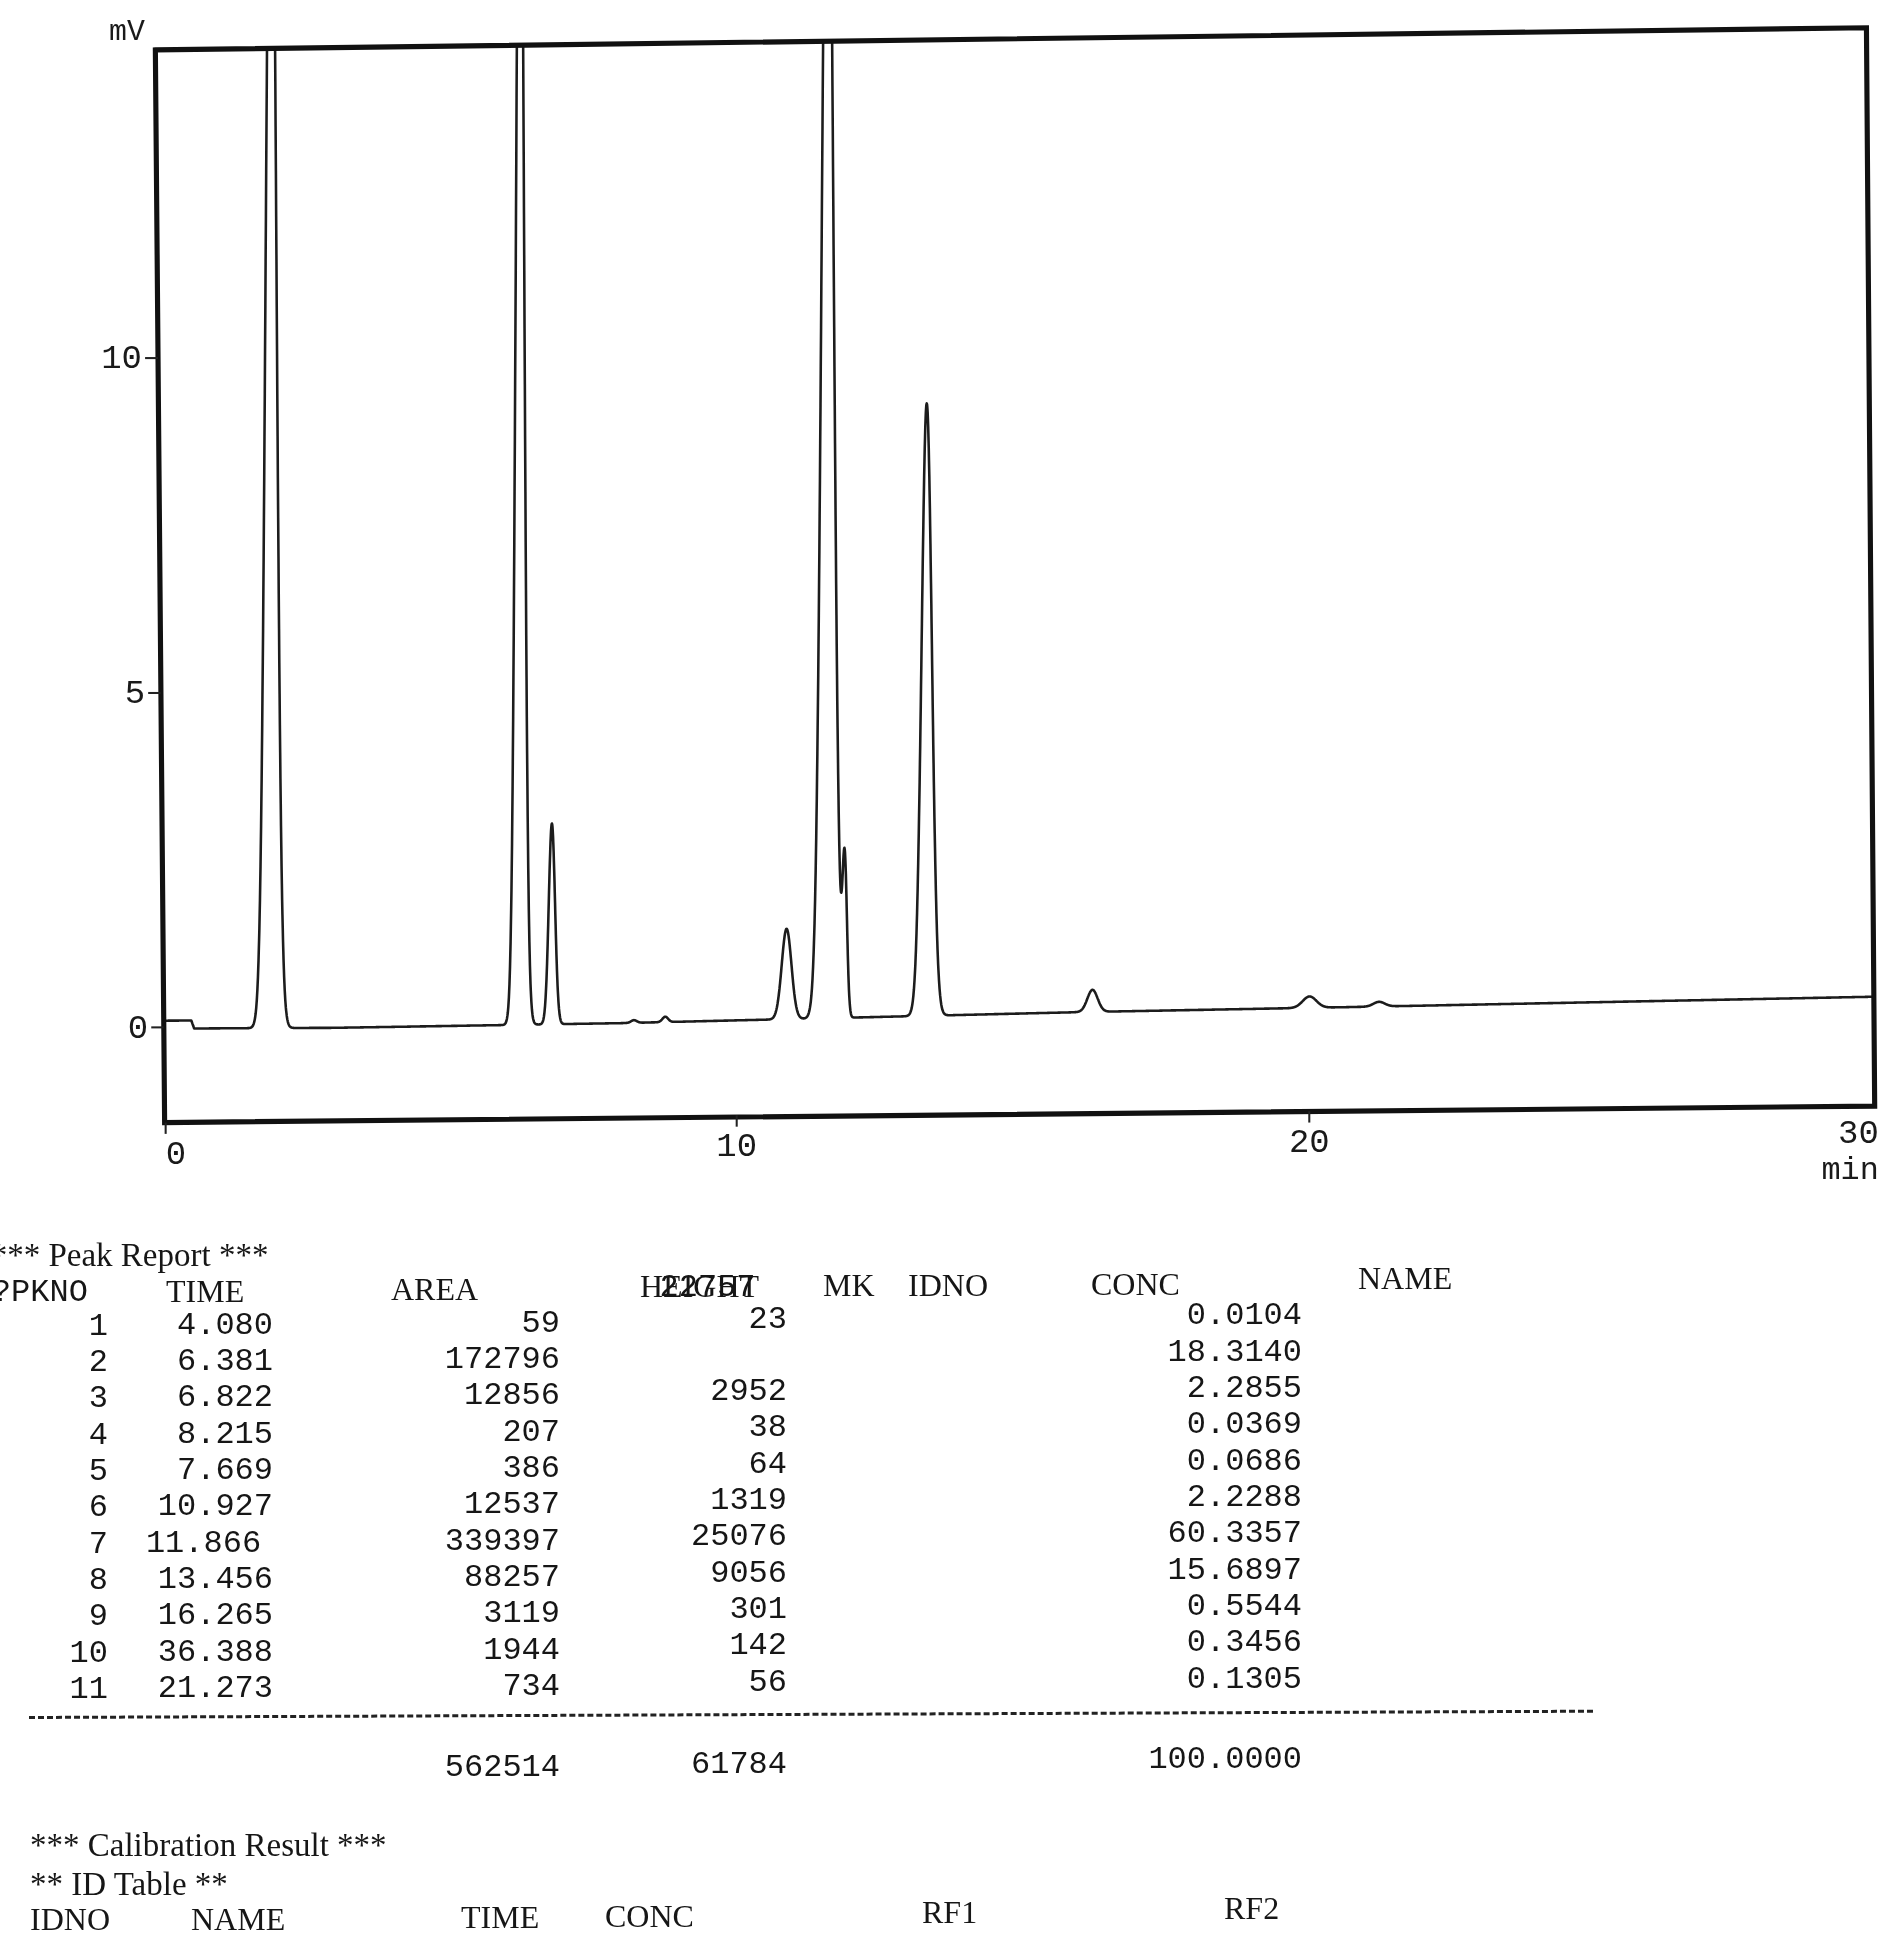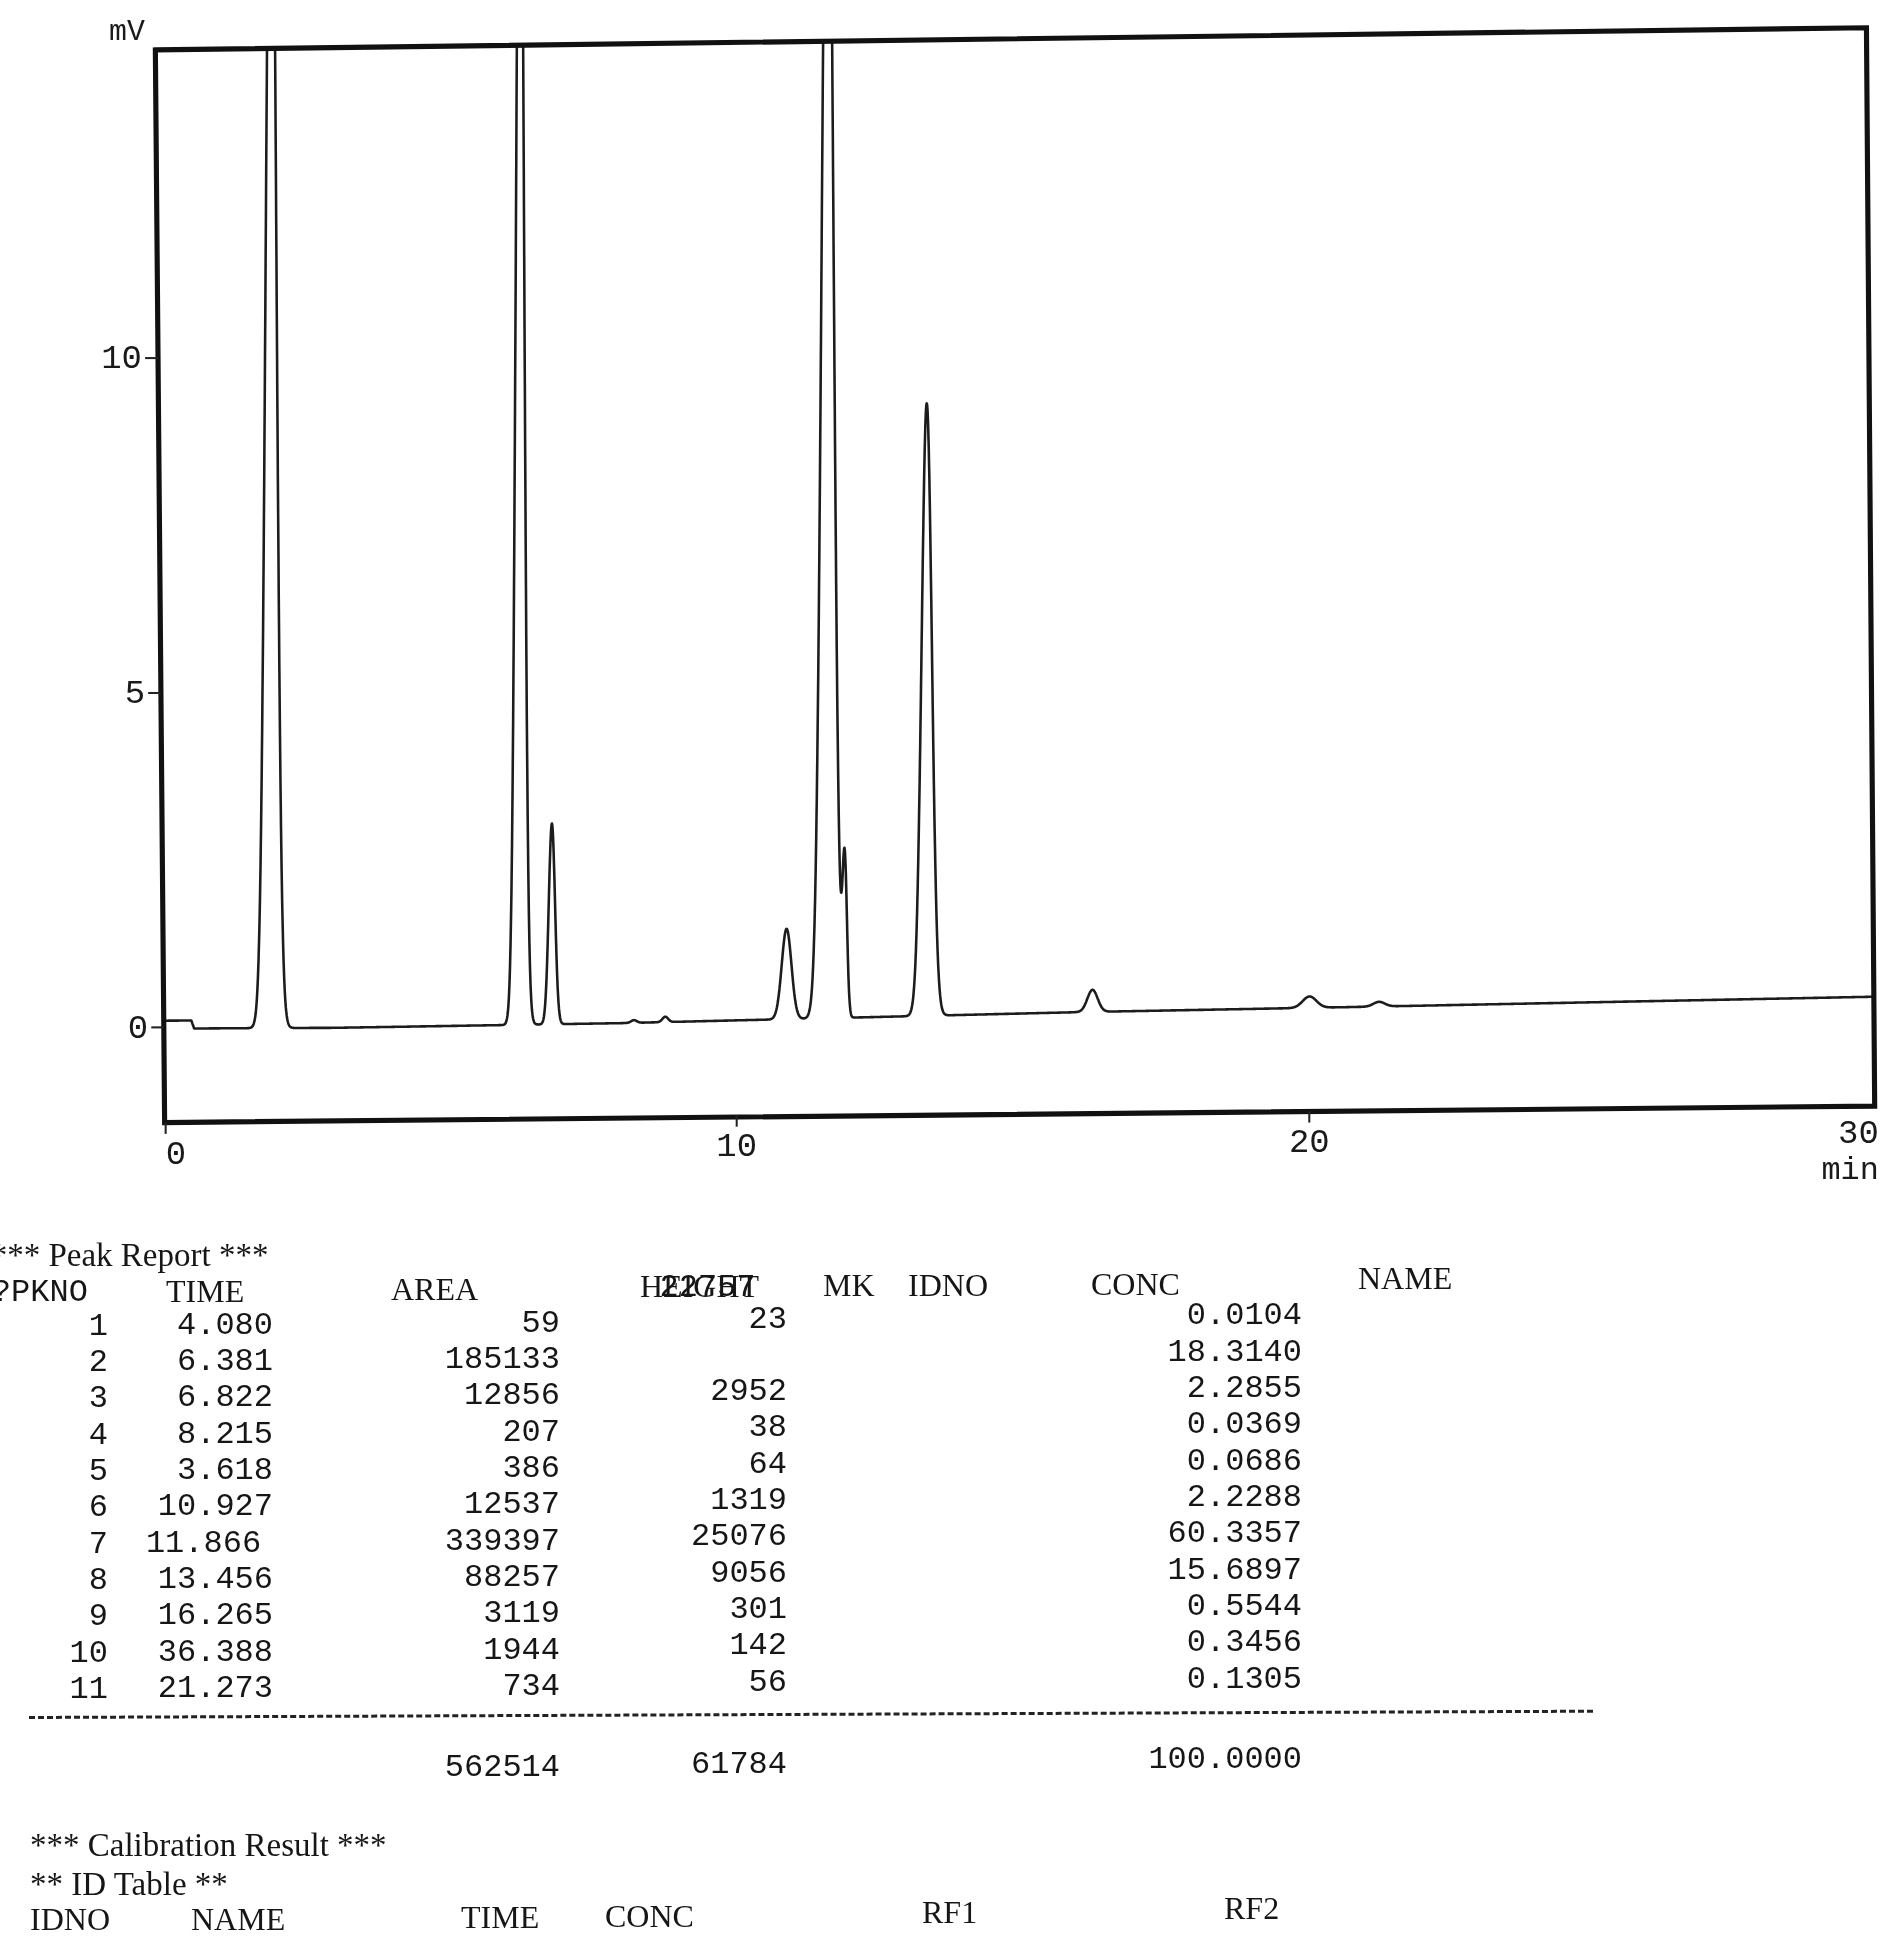--- a/index.html
+++ b/index.html
@@ -64,38 +64,38 @@
   <div id="peak-rows">
       <div></div>
       <div class="txt r" style="left: 31px; width: 77px; top: 1311px;">1</div>
       <div class="txt r" style="left: 134px; width: 139px; top: 1310px;">4.080</div>
       <div class="txt r" style="left: 401px; width: 159px; top: 1308px;">59</div>
       <div class="txt r" style="left: 628px; width: 159px; top: 1304px;">23</div>
       <div class="txt r" style="left: 1096px; width: 206px; top: 1300px;">0.0104</div>
       <div></div>
       <div class="txt r" style="left: 31px; width: 77px; top: 1347px;">2</div>
       <div class="txt r" style="left: 134px; width: 139px; top: 1346px;">6.381</div>
-      <div class="txt r" style="left: 401px; width: 159px; top: 1344px;">185133</div>
+      <div class="txt r" style="left: 401px; width: 159px; top: 1344px;">172796</div>
       <div class="txt r" style="left: 628px; width: 159px; top: 1272px; text-align: center;">22757</div>
       <div class="txt r" style="left: 1096px; width: 206px; top: 1337px;">18.3140</div>
       <div></div>
       <div class="txt r" style="left: 31px; width: 77px; top: 1383px;">3</div>
       <div class="txt r" style="left: 134px; width: 139px; top: 1382px;">6.822</div>
       <div class="txt r" style="left: 401px; width: 159px; top: 1380px;">12856</div>
       <div class="txt r" style="left: 628px; width: 159px; top: 1376px;">2952</div>
       <div class="txt r" style="left: 1096px; width: 206px; top: 1373px;">2.2855</div>
       <div></div>
       <div class="txt r" style="left: 31px; width: 77px; top: 1420px;">4</div>
       <div class="txt r" style="left: 134px; width: 139px; top: 1419px;">8.215</div>
       <div class="txt r" style="left: 401px; width: 159px; top: 1417px;">207</div>
       <div class="txt r" style="left: 628px; width: 159px; top: 1412px;">38</div>
       <div class="txt r" style="left: 1096px; width: 206px; top: 1409px;">0.0369</div>
       <div></div>
       <div class="txt r" style="left: 31px; width: 77px; top: 1456px;">5</div>
-      <div class="txt r" style="left: 134px; width: 139px; top: 1455px;">3.618</div>
+      <div class="txt r" style="left: 134px; width: 139px; top: 1455px;">7.669</div>
       <div class="txt r" style="left: 401px; width: 159px; top: 1453px;">386</div>
       <div class="txt r" style="left: 628px; width: 159px; top: 1449px;">64</div>
       <div class="txt r" style="left: 1096px; width: 206px; top: 1446px;">0.0686</div>
       <div></div>
       <div class="txt r" style="left: 31px; width: 77px; top: 1492px;">6</div>
       <div class="txt r" style="left: 134px; width: 139px; top: 1491px;">10.927</div>
       <div class="txt r" style="left: 401px; width: 159px; top: 1489px;">12537</div>
       <div class="txt r" style="left: 628px; width: 159px; top: 1485px;">1319</div>
       <div class="txt r" style="left: 1096px; width: 206px; top: 1482px;">2.2288</div>
       <div></div>

